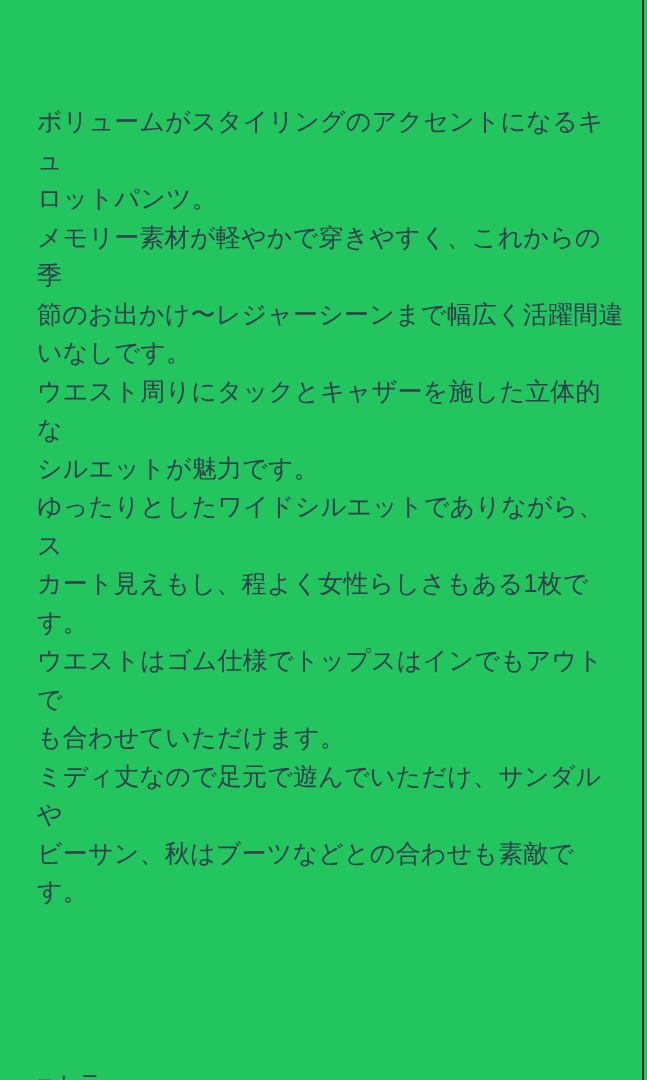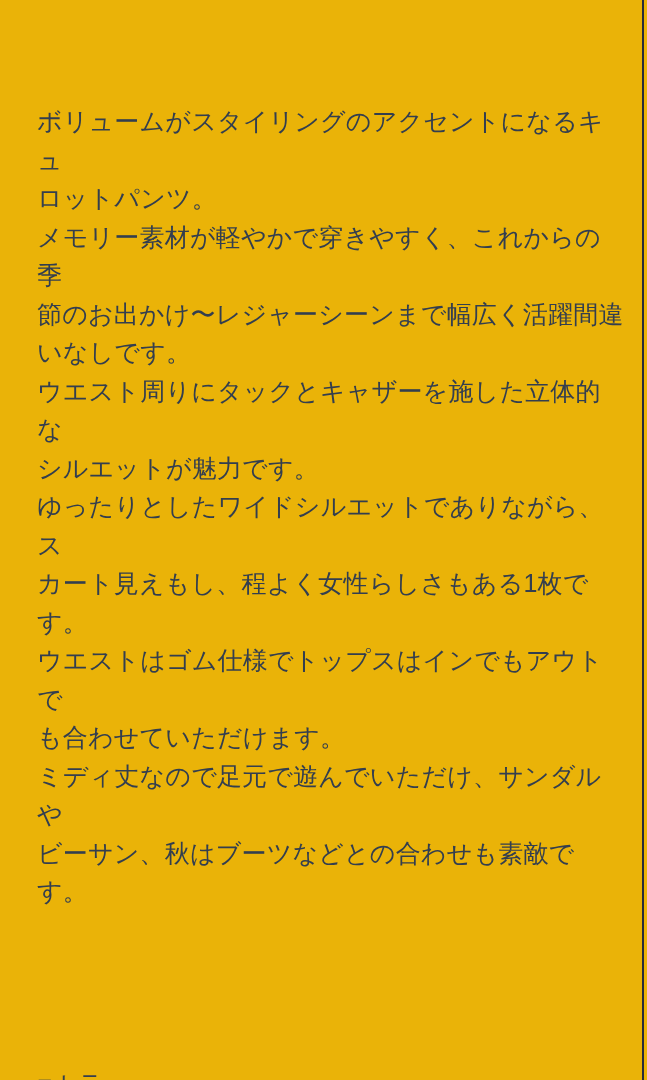--- a/index.html
+++ b/index.html
@@ -7,21 +7,21 @@
     width: 647px;
     height: 1080px;
     background: #ffffff;
     overflow: hidden;
     position: relative;
     font-family: "Liberation Sans", "DejaVu Sans", sans-serif;
   }
   .page {
     position: absolute;
     inset: 0;
-    background: #eab308;
+    background: #22c55e;
   }
   .content {
     position: absolute;
     left: 37px;
     top: 25px;
     width: 588px;
     font-size: 25px;
     line-height: 38.5px;
     color: #333e4f;
     white-space: pre-line;

